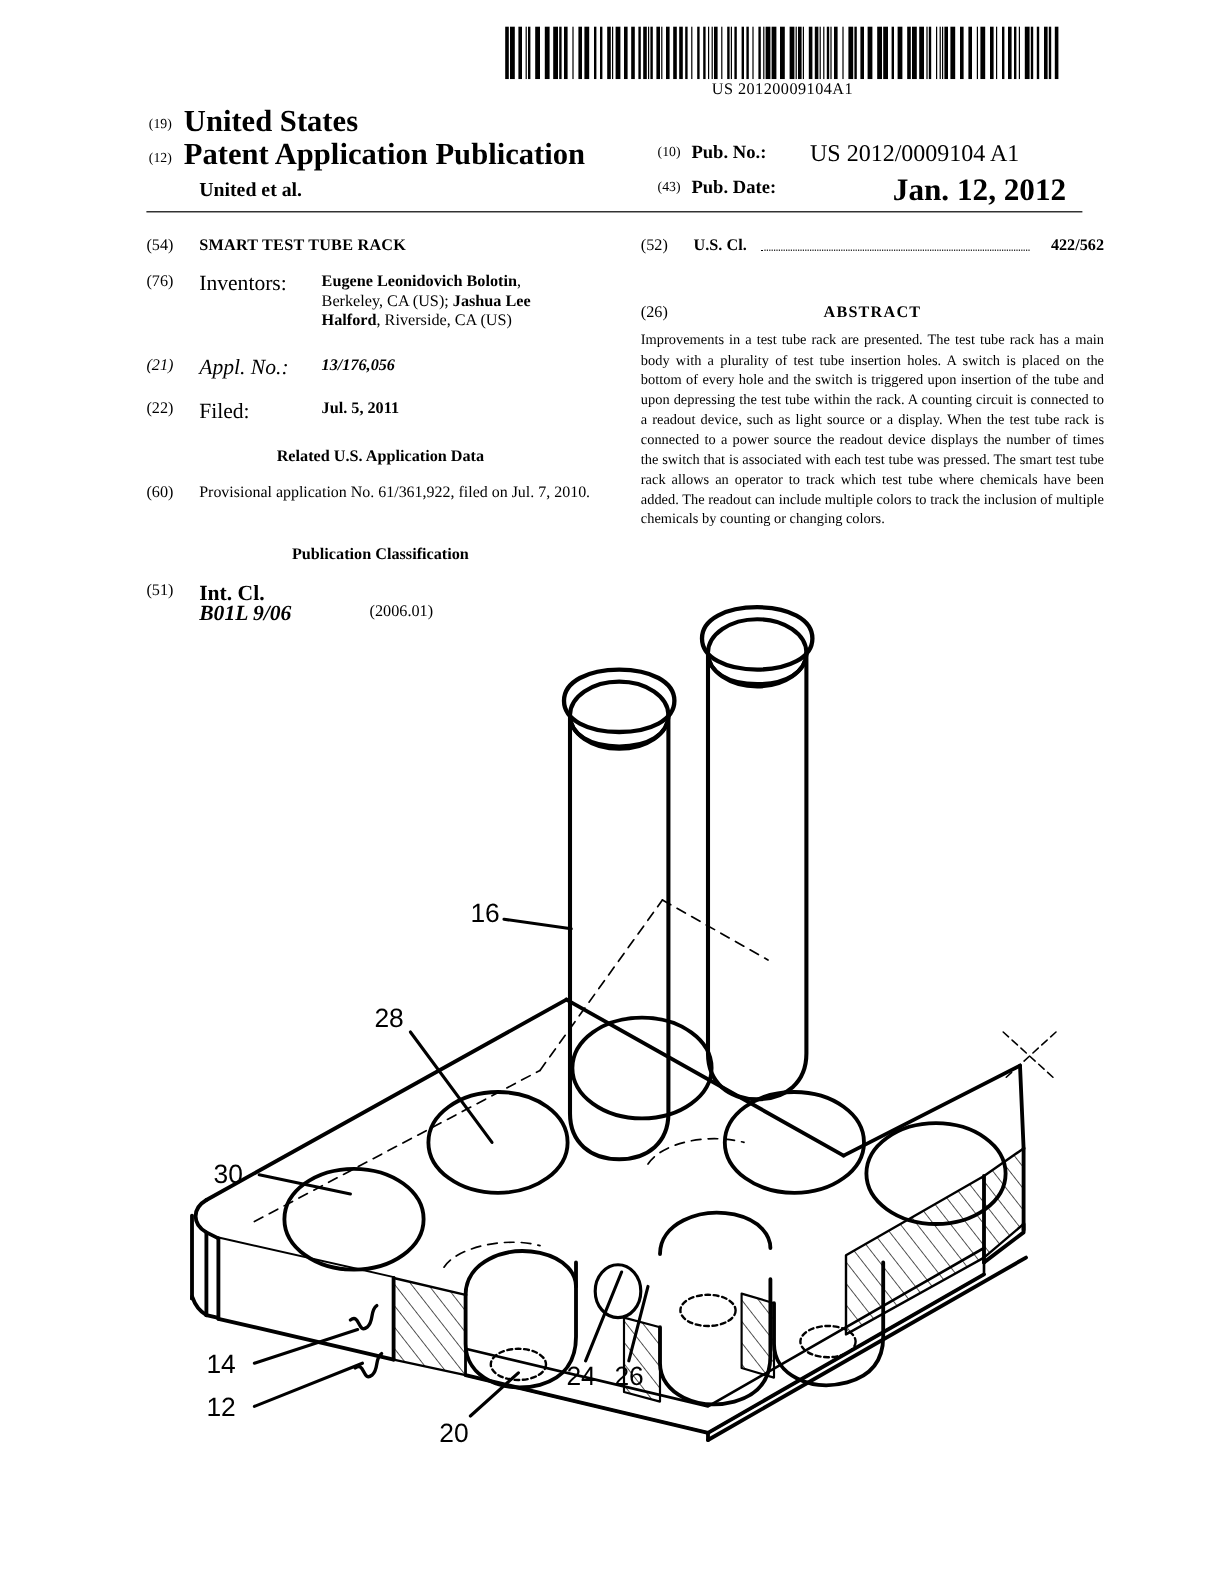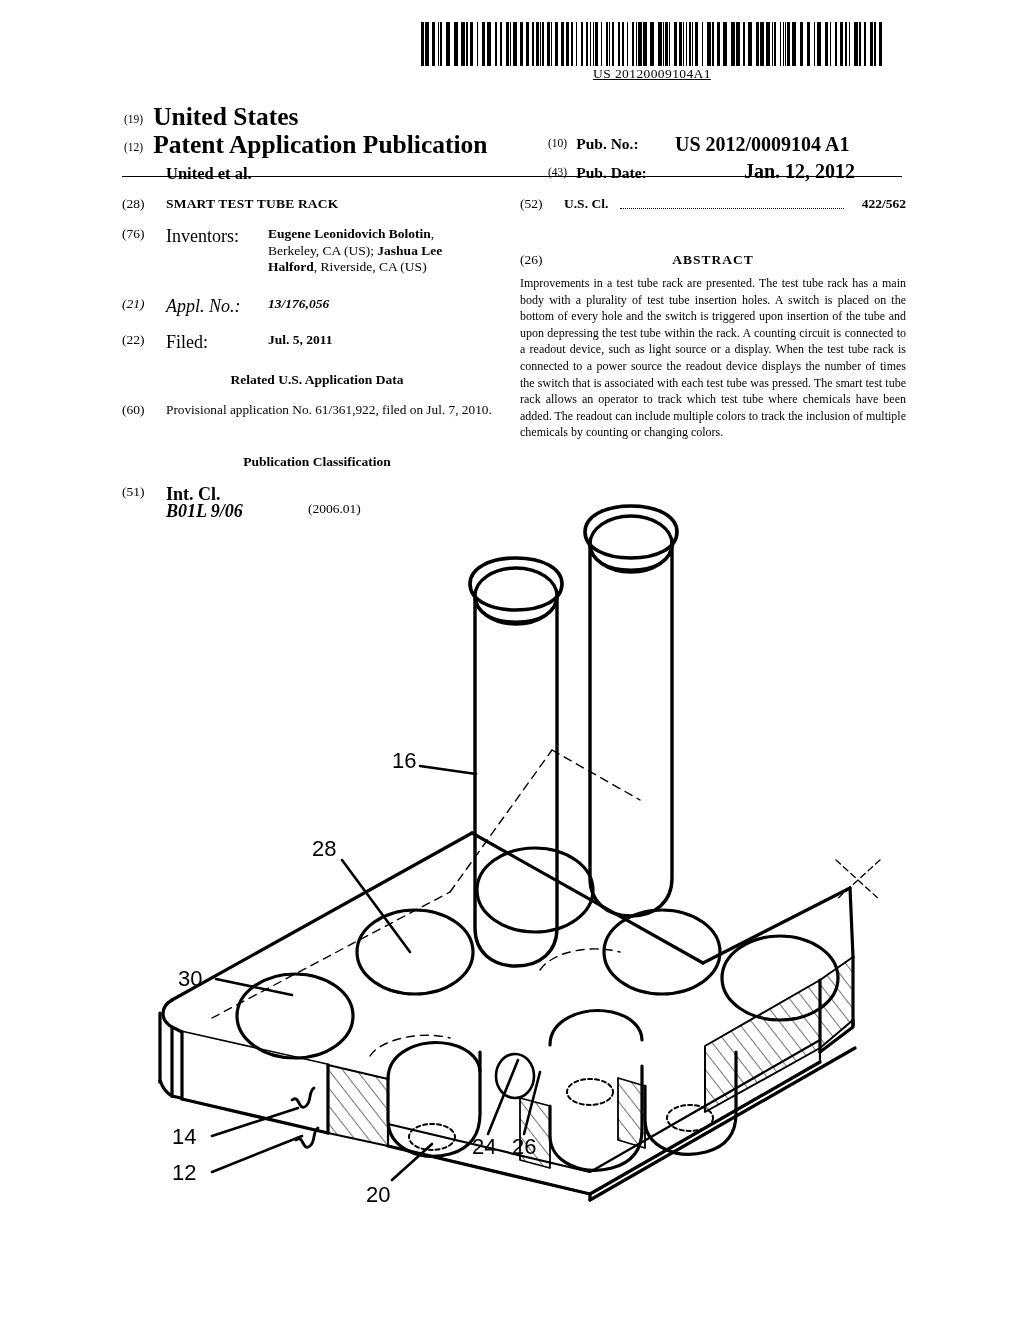--- a/index.html
+++ b/index.html
@@ -13,43 +13,42 @@
   }
   .page{position:absolute;left:0;top:0;width:1024px;height:1320px;}
 
   
   .barcode-wrap{position:absolute;left:419px;top:22px;width:466px;height:44px;}
   .barcode{width:100%;height:100%;display:block;}
   .pubnum-under{
     position:absolute;left:419px;top:66px;width:466px;
     text-align:center;font-size:13.5px;letter-spacing:.4px;
     font-family:"Liberation Serif", serif;
-    text-decoration:underline;
   }
 
   
-  .hdr{position:absolute;left:0;top:102px;width:830px;height:84px;}
+  .hdr{position:absolute;left:0;top:86px;width:830px;height:84px;}
   .h-line1{position:absolute;left:124px;top:0px;white-space:nowrap;}
   .h-line2{position:absolute;left:124px;top:28px;white-space:nowrap;}
   .h-line3{position:absolute;left:166px;top:62px;white-space:nowrap;}
   .kind{font-size:11.5px;vertical-align:2px;}
   .big{font-size:25.5px;font-weight:bold;}
   .med{font-size:16.5px;font-weight:bold;}
 
   .h-right1{position:absolute;left:548px;top:33px;white-space:nowrap;}
   .h-right2{position:absolute;left:548px;top:62px;white-space:nowrap;}
   .rlabel{font-size:15.5px;font-weight:bold;}
-  .pubno-val{position:absolute;left:675px;top:31px;font-size:20px;font-weight:bold;white-space:nowrap;text-align:center;}
-  .pubdate-val{position:absolute;left:744px;top:58px;font-size:20px;font-weight:bold;white-space:nowrap;}
+  .pubno-val{position:absolute;left:675px;top:31px;font-size:20px;font-weight:normal;white-space:nowrap;text-align:center;}
+  .pubdate-val{position:absolute;left:744px;top:58px;font-size:26px;font-weight:bold;white-space:nowrap;}
 
   .rule{position:absolute;left:122px;top:176px;width:780px;height:0;border-top:1.4px solid #000;}
 
   
   .colL{position:absolute;left:122px;top:196px;width:390px;}
-  .colR{position:absolute;left:520px;top:196px;width:386px;}
+  .colR{position:absolute;left:534px;top:196px;width:386px;}
 
   .row{position:relative;margin-bottom:0;}
   .tag{position:absolute;left:0;top:0;font-size:13.5px;}
   .lbl{position:absolute;left:44px;top:0;font-size:18px;}
   .val{position:absolute;left:146px;top:0;font-size:13.5px;line-height:16.5px;}
   .b{font-weight:bold;}
   .i{font-style:italic;}
 
   .title54{position:absolute;left:44px;top:0;font-size:13.5px;font-weight:bold;letter-spacing:.2px;}
 
@@ -206,21 +205,21 @@
       <span class="rlabel" style="margin-left:5px;">Pub. Date:</span>
     </div>
     <div class="pubdate-val">Jan. 12, 2012</div>
   </div>
 
   <div class="rule"></div>
 
   <div class="colL">
 
     <div class="row" style="height:30px;">
-      <span class="tag">(28)</span>
+      <span class="tag">(54)</span>
       <span class="title54">SMART TEST TUBE RACK</span>
     </div>
 
     <div class="row" style="height:70px;">
       <span class="tag">(76)</span>
       <span class="lbl">Inventors:</span>
       <span class="val">
         <span class="b">Eugene Leonidovich Bolotin</span><span>,</span><br>
         <span>Berkeley, CA (US); </span><span class="b">Jashua Lee</span><br>
         <span class="b">Halford</span><span>, Riverside, CA (US)</span>

